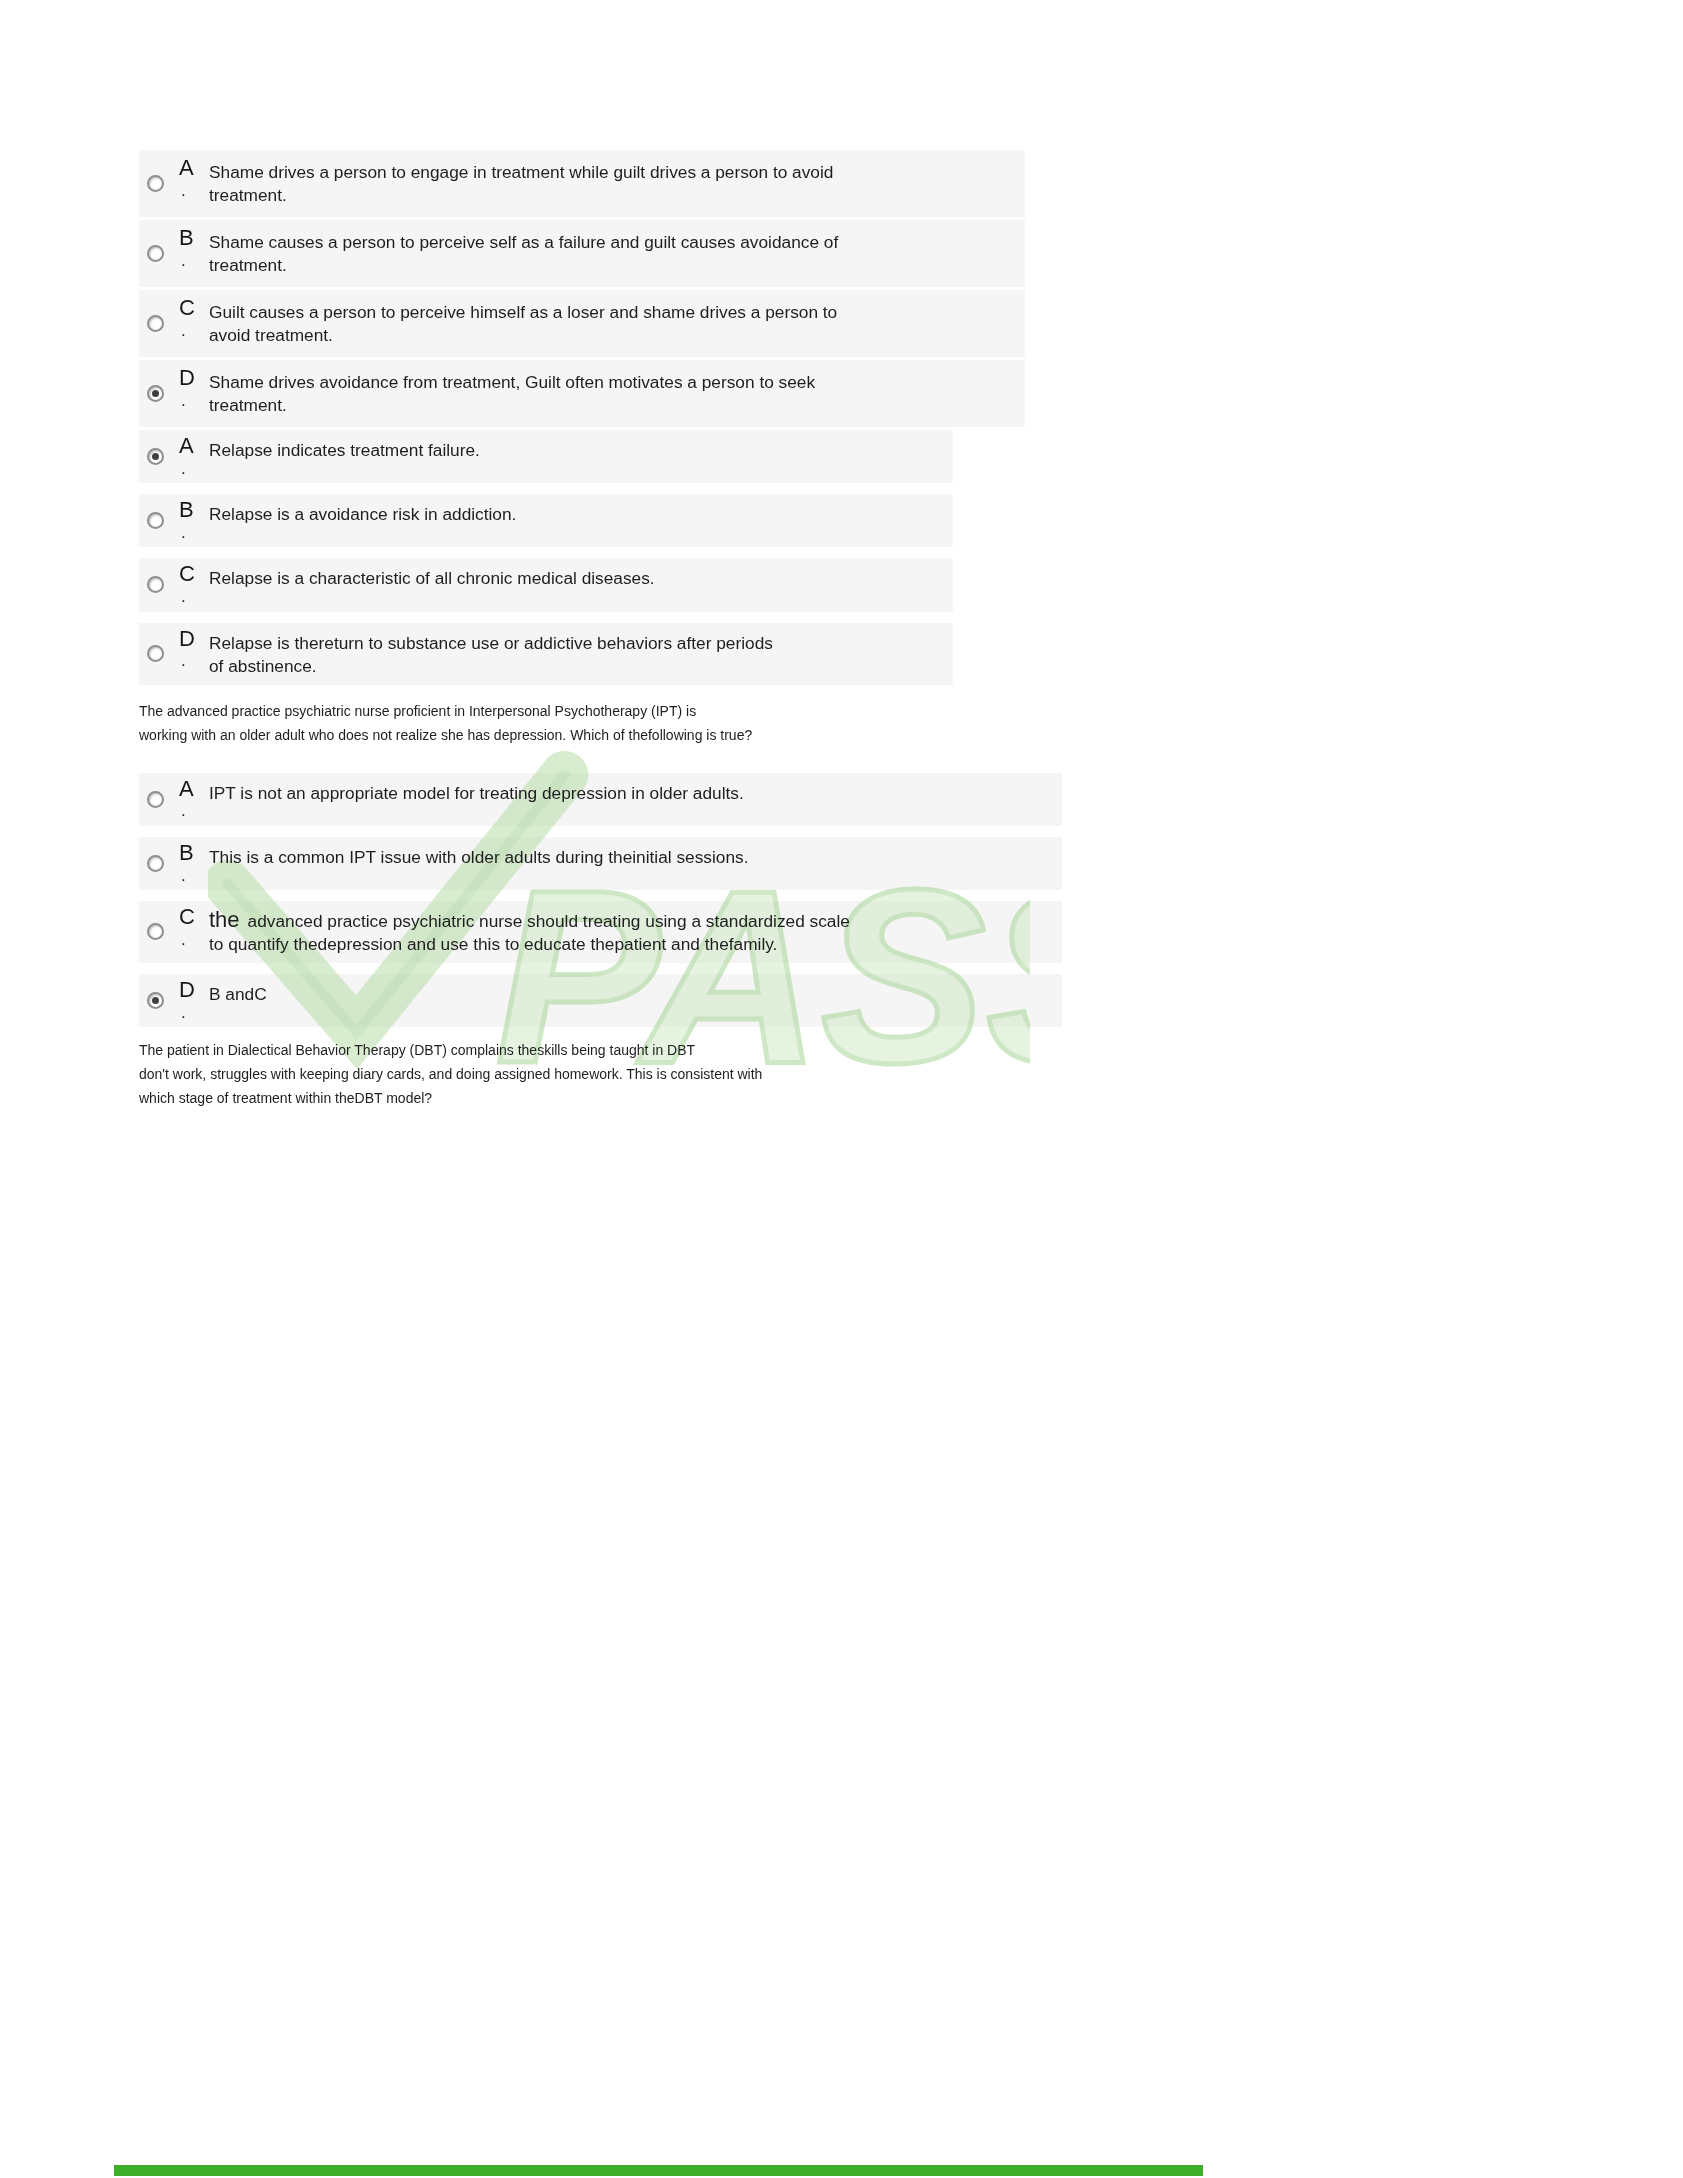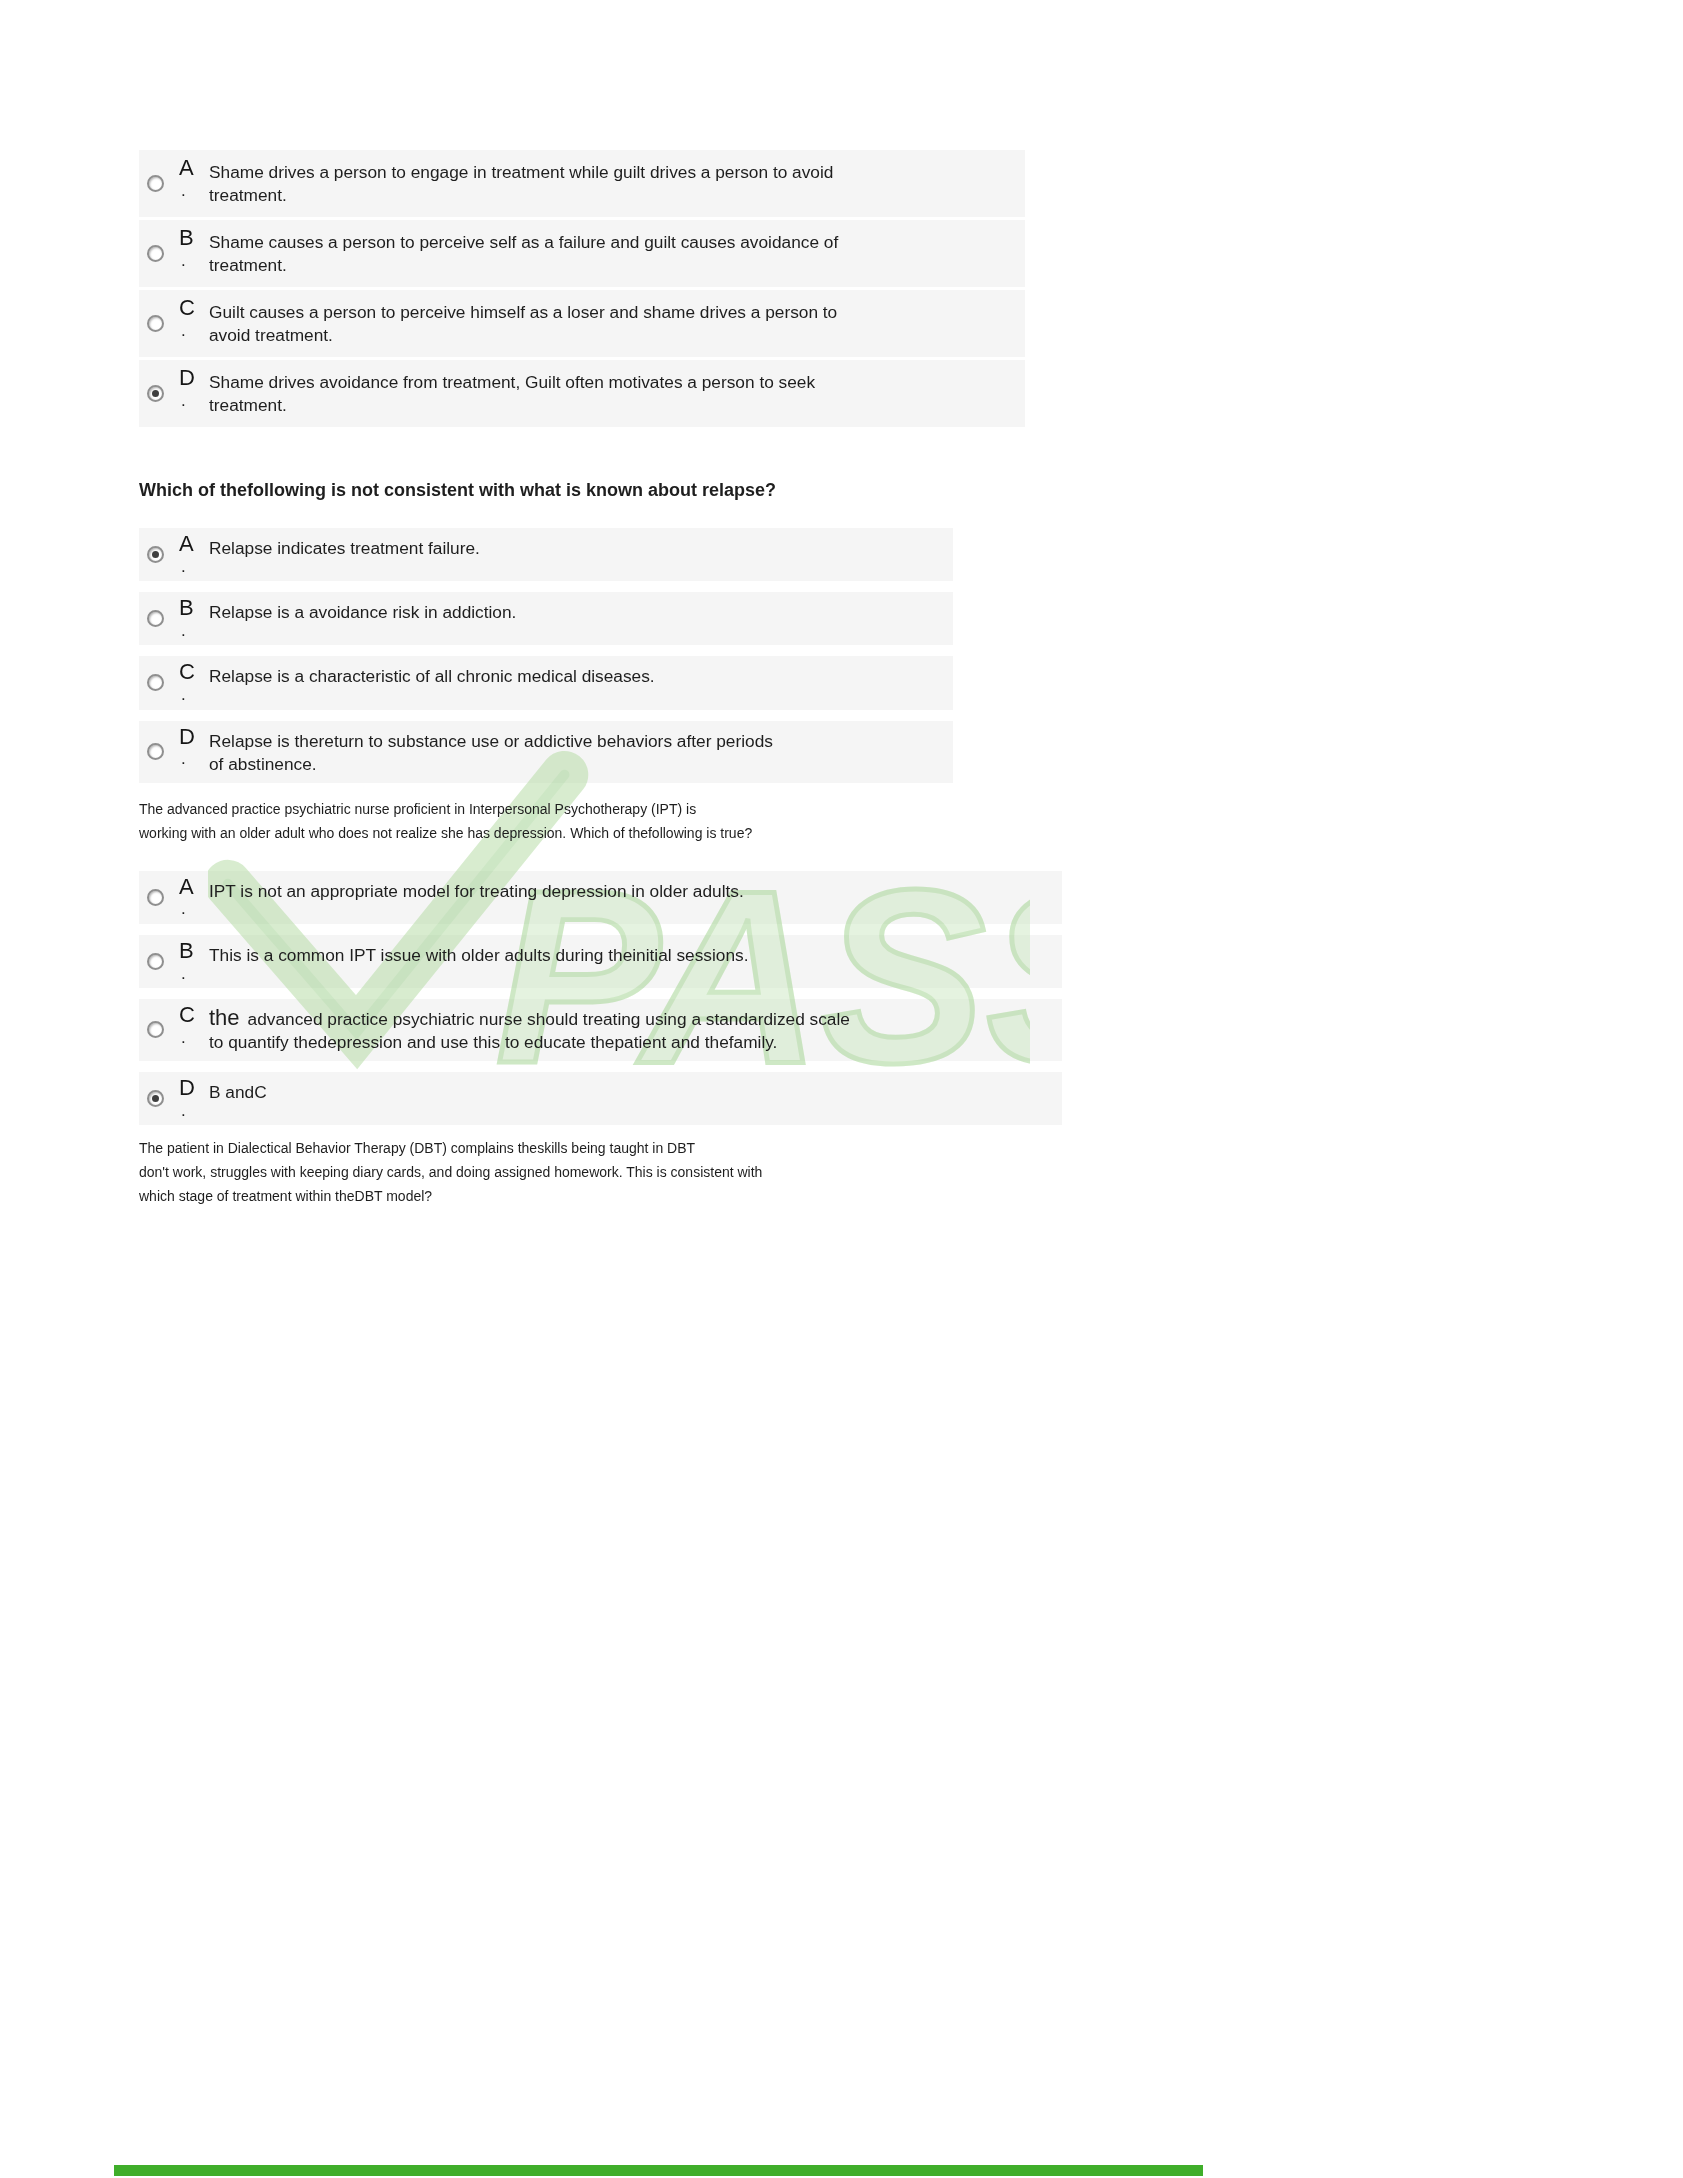--- a/index.html
+++ b/index.html
@@ -94,21 +94,20 @@
         <span class="radio" data-selected="true"></span>
         <span class="opt-letter">
             <span class="letter">D</span>
             <span class="period">.</span>
           </span>
         <span class="opt-text"><span class="lead"></span><span>Shame drives avoidance from treatment, Guilt often motivates a person to seek
 treatment.</span></span>
       </div>
     </div>
 
-    <div class="question-heading">Which of thefollowing is not consistent with what is known about relapse?</div>
 
     <div class="block2">
 
       <div class="opt-row w2">
         <span class="radio" data-selected="true"></span>
         <span class="opt-letter">
             <span class="letter">A</span>
             <span class="period">.</span>
           </span>
         <span class="opt-text"><span class="lead"></span><span>Relapse indicates treatment failure.</span></span>

